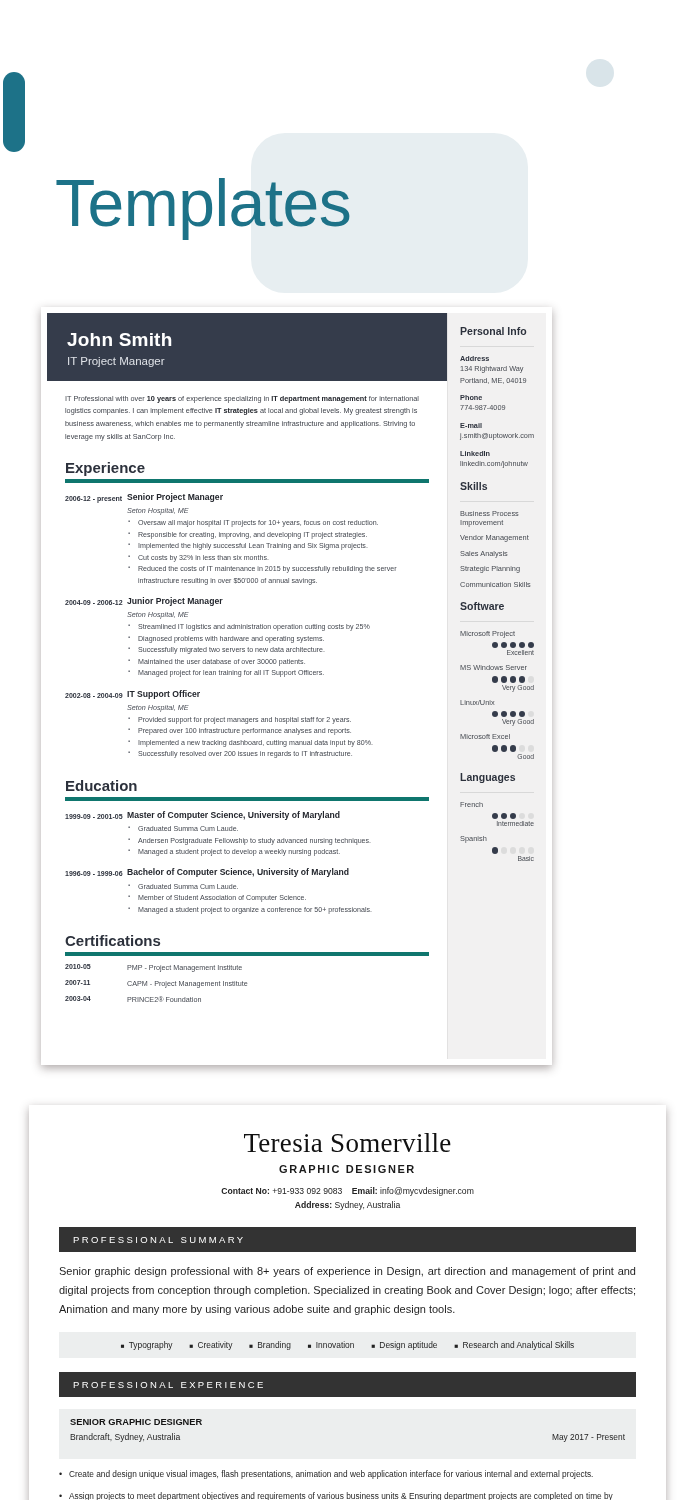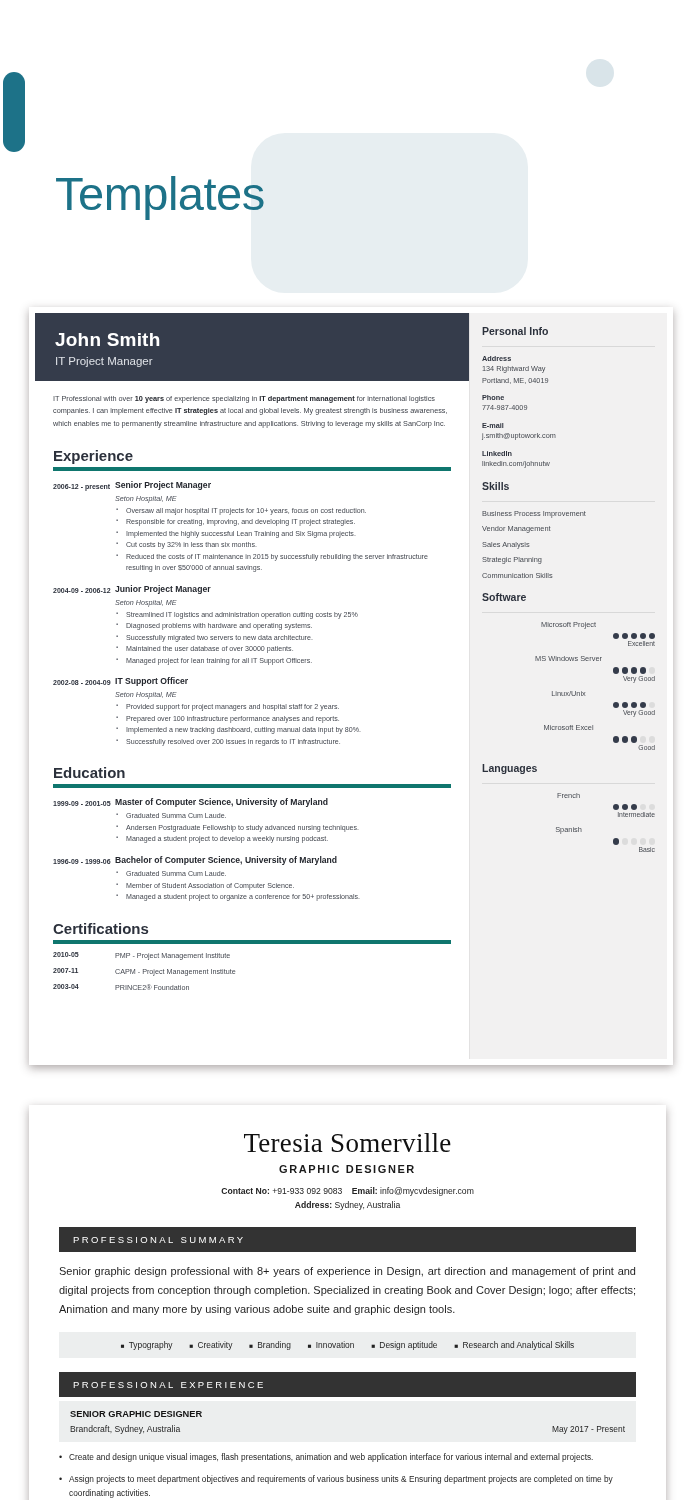--- a/index.html
+++ b/index.html
@@ -26,33 +26,33 @@
     background:#1d7288;border-radius:11px;
   }
   .hero-title{
     position:absolute;left:33px;top:57px;
     font-size:76px;font-weight:bold;color:#1d7288;
     letter-spacing:-1px;line-height:1;
     font-family:"DejaVu Sans", sans-serif;
   }
   .hero-subtitle{
     position:absolute;left:55px;top:170px;
-    font-size:47px;font-weight:normal;color:#1d7288;
+    font-size:66px;font-weight:normal;color:#1d7288;
     line-height:1;letter-spacing:-0.5px;
     font-family:"Liberation Sans", sans-serif;
   }
 
   
   .card{
     position:absolute;background:#ffffff;
     box-shadow:0 3px 9px rgba(60,45,45,.42);
     border:6px solid #ffffff;
     box-sizing:border-box;
   }
-  #resume-one{left:29px;top:307px;width:644px;height:758px;}
+  #resume-one{left:41px;top:307px;width:511px;height:758px;}
 
   .r1-wrap{display:flex;width:100%;height:100%;}
   .r1-left{width:434px;box-sizing:border-box;background:#fff;}
   .r1-right{
     flex:1;background:#f2f1f1;box-sizing:border-box;
     padding:10px 12px 0 12px;
     border-left:1px solid #e2e1e1;
   }
   .r1-header{
     background:#353c4b;color:#fff;
@@ -93,21 +93,21 @@
   
   .side-head{
     font-size:10.5px;font-weight:bold;color:#2c313c;
     padding-bottom:9px;border-bottom:1px solid #d8d8d8;margin-top:11px;
   }
   .side-head.first{margin-top:2px;}
   .side-label{font-size:7.3px;font-weight:bold;color:#2c313c;margin-top:7px;}
   .side-val{font-size:7.3px;color:#44484f;line-height:1.6;}
   .skill-line{font-size:7.4px;color:#44484f;margin-top:6.5px;}
   .rate-block{margin-top:7px;}
-  .rate-name{font-size:7.4px;color:#44484f;text-align:center;}
+  .rate-name{font-size:7.4px;color:#44484f;}
   .dots{display:flex;justify-content:flex-end;gap:2.5px;margin-top:4px;}
   .dot{width:6.5px;height:6.5px;border-radius:50%;background:#dcdcdc;}
   .dot.on{background:#353c4b;}
   .rate-label{font-size:6.8px;color:#44484f;text-align:right;margin-top:1px;}
 
   
   #resume-two{left:29px;top:1105px;width:637px;height:420px;overflow:hidden;}
   .r2-inner{padding:18px 24px 0 24px;}
   .r2-name{
     text-align:center;font-family:"Liberation Serif", serif;
@@ -128,21 +128,21 @@
   .r2-para{
     font-size:11px;color:#1f1f1f;line-height:1.72;margin-top:10px;text-align:justify;
   }
   .r2-skillstrip{
     background:#eceeee;margin-top:13px;padding:8px 10px;
     display:flex;justify-content:center;gap:17px;flex-wrap:nowrap;
   }
   .r2-skill{font-size:8.4px;color:#1f1f1f;white-space:nowrap;}
   .r2-skill .sq{font-size:6.5px;color:#222;margin-right:4px;}
   .r2-job{
-    background:#eceeee;margin-top:4px;padding:8px 11px 8px 11px;
+    background:#eceeee;margin-top:12px;padding:8px 11px 17px 11px;
   }
   .r2-job-title{font-size:9.3px;font-weight:bold;color:#141414;}
   .r2-job-row{display:flex;justify-content:space-between;align-items:baseline;margin-top:5px;}
   .r2-job-org{font-size:8.6px;color:#1f1f1f;}
   .r2-job-date{font-size:8.4px;color:#1f1f1f;}
   .r2-bullets{margin:0;padding:0;list-style:none;}
   .r2-bullets li{
     font-size:8.3px;color:#1f1f1f;line-height:1.62;
     padding-left:10px;position:relative;margin-top:9px;
   }

